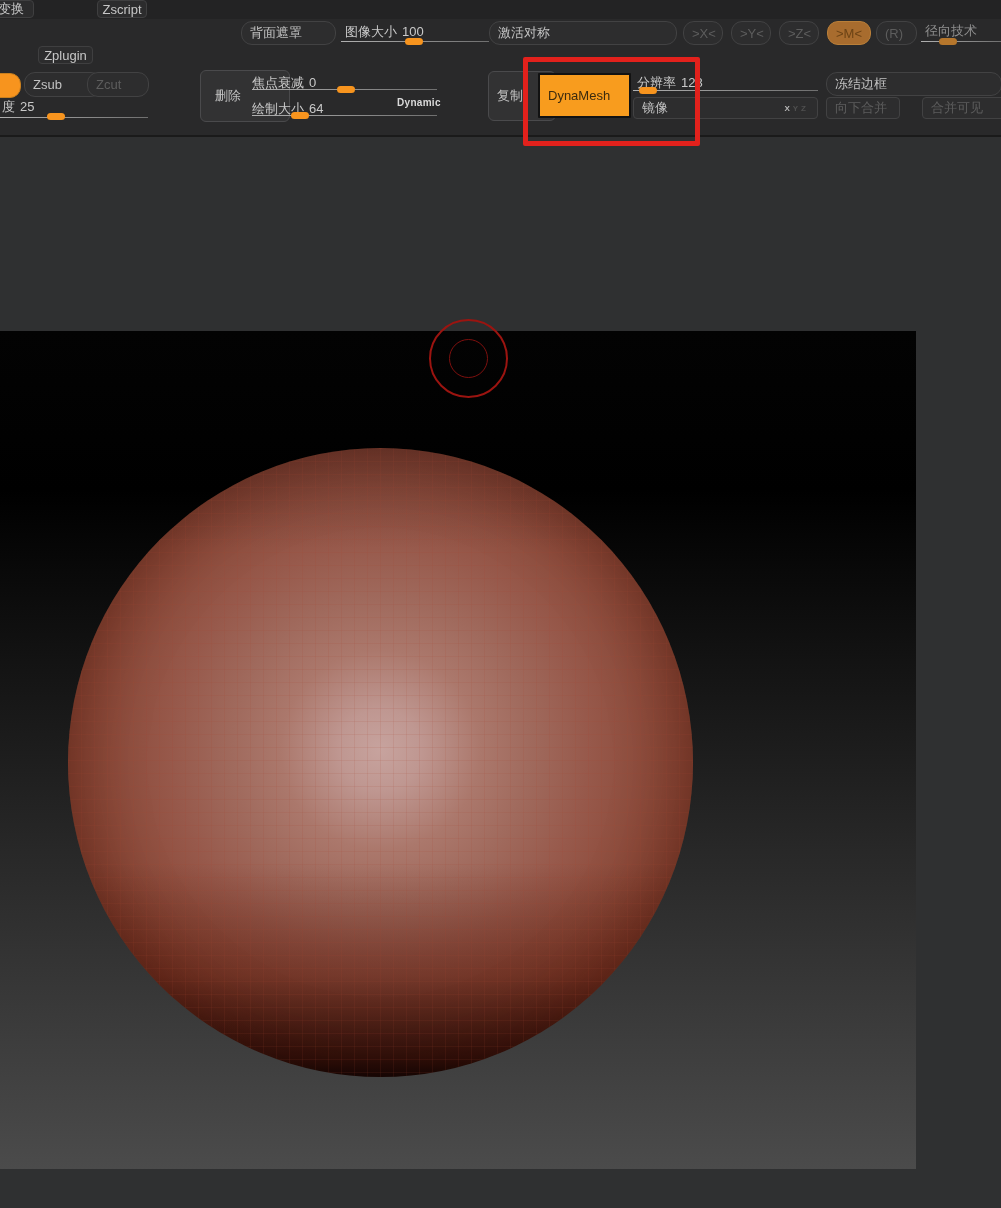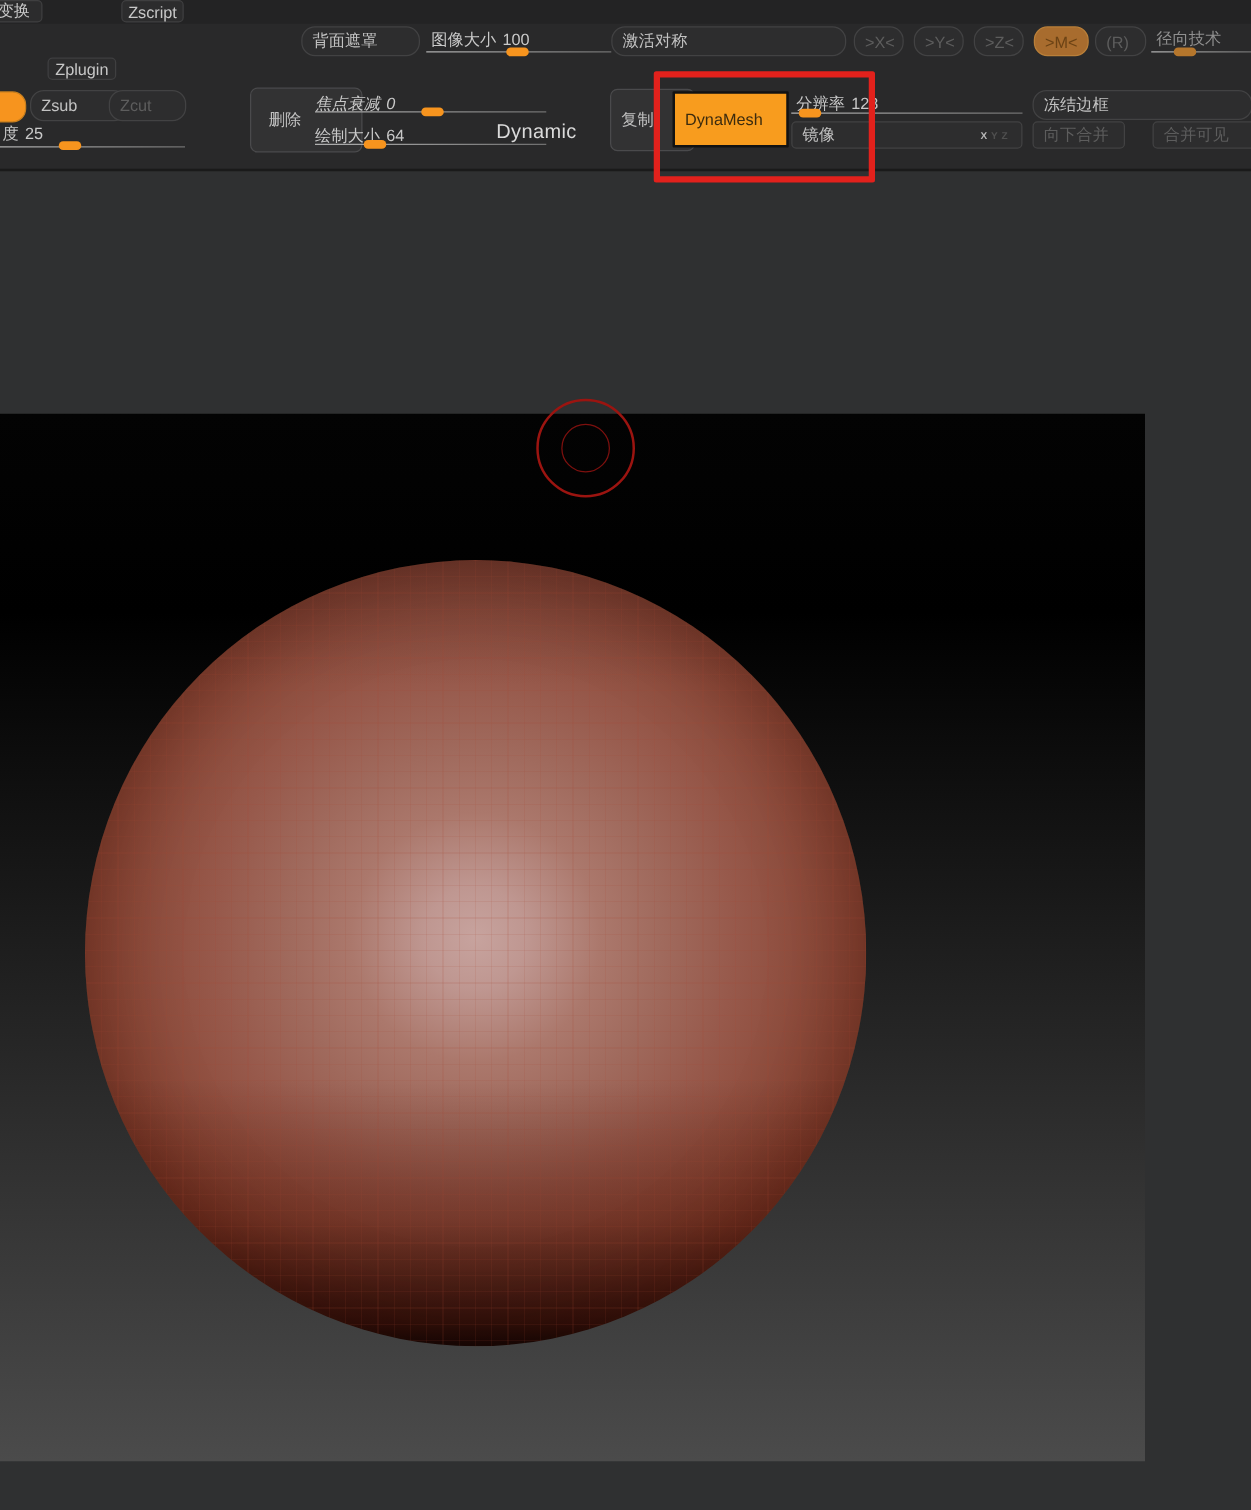--- a/index.html
+++ b/index.html
@@ -33,21 +33,21 @@
   .tab{
     box-sizing:border-box;height:18px;display:flex;align-items:center;justify-content:center;
     background:#2c2c2d;border:1px solid #3f3f40;border-radius:4px;
     color:#c7c7c7;font-size:13px;
   }
   .slider-label{font-size:13px;color:#c9c9c9;white-space:nowrap;}
   .slider-label .val{margin-left:5px;}
   .track{height:1px;background:linear-gradient(to right,#b0b0b0,#6f6f6f);}
   .handle{width:18px;height:7px;border-radius:3.5px;background:#f7941e;}
   .handle.dark{background:#b5762c;}
-  .dynamic-lbl{font-size:16px;font-weight:normal;color:#dadada;letter-spacing:.3px;}
+  .dynamic-lbl{font-size:10px;font-weight:bold;color:#dadada;letter-spacing:.3px;}
   .mirror-axes{font-size:8px;font-weight:bold;letter-spacing:3px;color:#4f4f4f;margin-left:auto;}
   .mirror-axes .on{color:#b8b8b8;}
   
   .anno-rect{
     box-sizing:border-box;
     left:523px;top:57px;width:177px;height:89px;
     border:5px solid #e2211c;border-radius:2px;z-index:50;
     pointer-events:none;
   }
   
@@ -140,21 +140,21 @@
     <span>Zsub</span>
   </div>
   <div class="abs btn dim" style="left:87px;top:72px;width:62px;height:25px;">
     <span>Zcut</span>
   </div>
 
   <div class="abs btn tall" style="left:155px;top:70px;width:90px;height:52px;padding-left:14px;">
     <span>删除</span>
   </div>
 
-  <div class="abs slider-label" style="left:252px;top:74px;font-style:italic;">
+  <div class="abs slider-label" style="left:252px;top:74px;">
     <span>焦点衰减</span><span class="val">0</span>
   </div>
   <div class="abs track" style="left:252px;top:89px;width:185px;"></div>
   <div class="abs handle" style="left:337px;top:86px;"></div>
 
   <div class="abs slider-label" style="left:252px;top:100px;">
     <span>绘制大小</span><span class="val">64</span>
   </div>
   <div class="abs dynamic-lbl" style="left:397px;top:97px;">
     <span>Dynamic</span>

